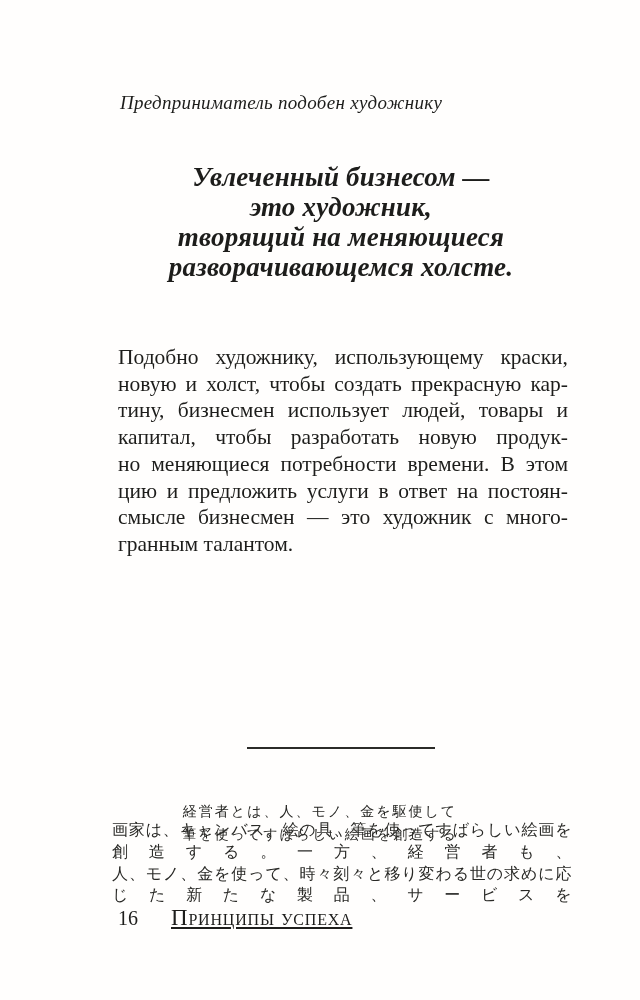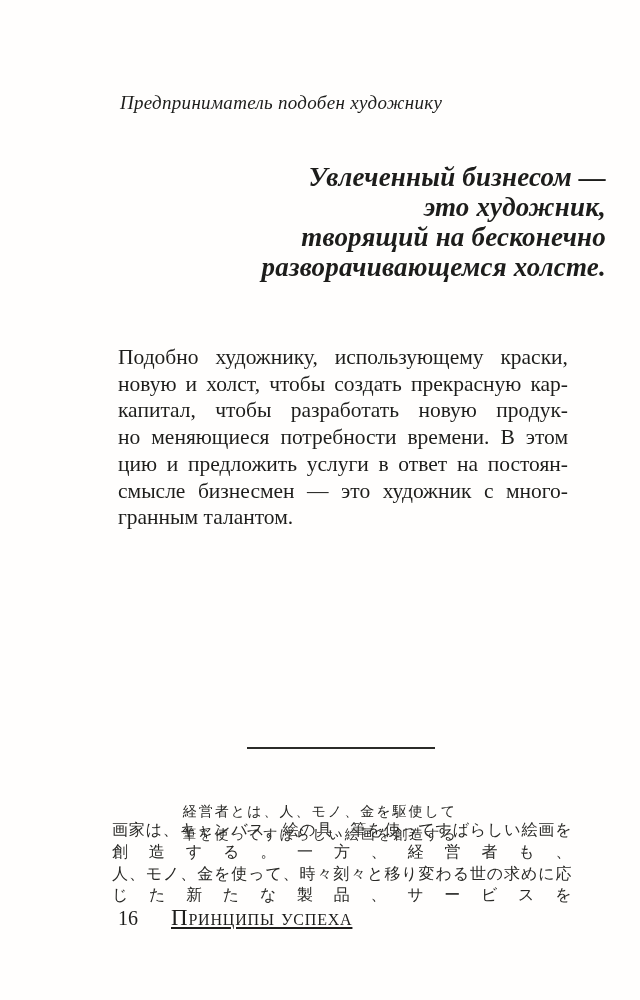--- a/index.html
+++ b/index.html
@@ -22,21 +22,21 @@
     font-size: 19px;
     letter-spacing: 0.3px;
     text-align: center;
   }
 
   .quote {
     position: absolute;
     left: 76px;
     top: 162px;
     width: 530px;
-    text-align: right;
+    text-align: center;
     font-weight: bold;
     font-style: italic;
     font-size: 27px;
     line-height: 30px;
     letter-spacing: 0.2px;
   }
 
   .body-text {
     position: absolute;
     left: 118px;
@@ -101,27 +101,28 @@
 </head>
 <body>
 
 <div class="page">
 
   <div class="running-header">Предприниматель подобен художнику</div>
 
   <div class="quote">
     <div class="quote-line">Увлеченный бизнесом —</div>
     <div class="quote-line">это художник,</div>
-    <div class="quote-line">творящий на бесконечно</div>
+    <div class="quote-line">творящий на меняющиеся</div>
     <div class="quote-line">разворачивающемся холсте.</div>
   </div>
 
   <div class="body-text">
     <div class="body-line j">Подобно художнику, использующему краски,</div>
     <div class="body-line j">новую и холст, чтобы создать прекрасную кар-</div>
+    <div class="body-line j">тину, бизнесмен использует людей, товары и</div>
     <div class="body-line j">капитал, чтобы разработать новую продук-</div>
     <div class="body-line j">но меняющиеся потребности времени. В этом</div>
     <div class="body-line j">цию и предложить услуги в ответ на постоян-</div>
     <div class="body-line j">смысле бизнесмен — это художник с много-</div>
     <div class="body-line">гранным талантом.</div>
   </div>
 
   <div class="jp-rule"></div>
 
   <div class="jp-heading">

